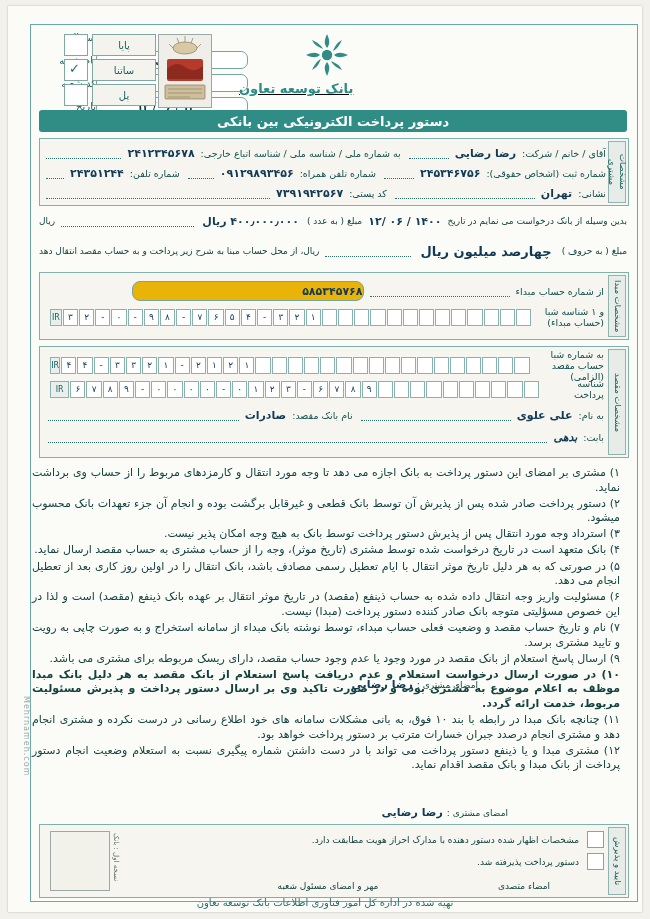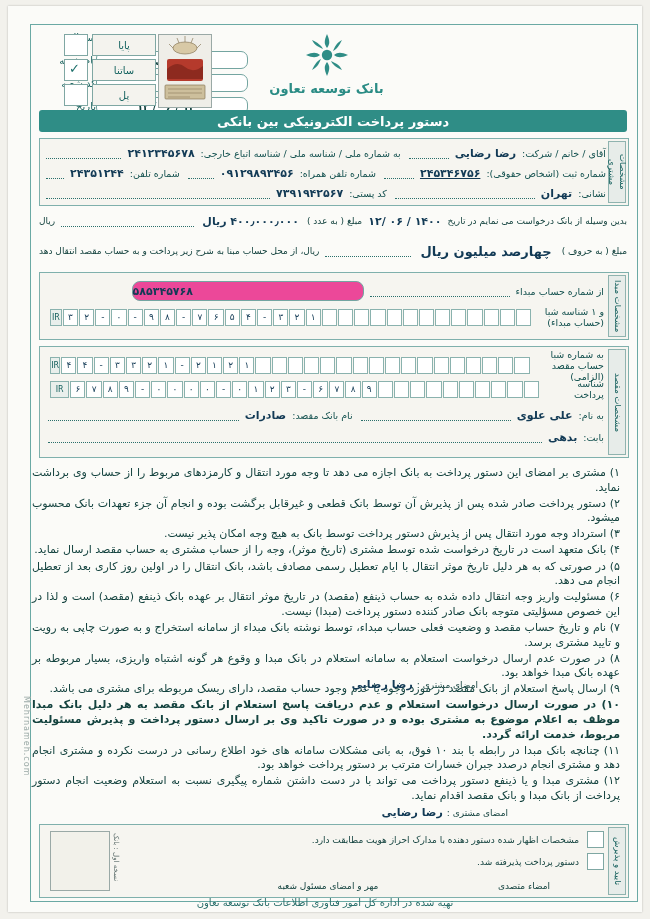--- a/index.html
+++ b/index.html
@@ -22,21 +22,22 @@
     box-shadow:0 0 2px rgba(0,0,0,.25);
   }
   .frame{
     position:absolute;left:22px;top:18px;width:606px;height:876px;
     border:1px solid #6aa9a4;
   }
 
   
   .hdr-logo{
     position:absolute;right:228px;top:26px;width:175px;height:78px;
-    text-align:center;
+    text-align:left;
+    text-decoration:underline;
   }
   .hdr-logo .mark{
     width:46px;height:46px;margin:0 auto 3px auto;
     position:relative;
   }
   .hdr-logo .bank-fa{
     font-size:13px;font-weight:bold;color:#2b8c85;letter-spacing:0;
   }
   .hdr-logo .bank-en{
     font-size:7px;color:#2b8c85;letter-spacing:1px;margin-top:20px;
@@ -239,21 +240,21 @@
       <span class="fld-label">آقای / خانم / شرکت:</span>
       <span class="val-ink" style="margin:0 6px;">رضا رضایی</span>
       <span style="flex:0 0 40px;border-bottom:1px dotted #2a6f6b;height:11px;"></span>
       <span class="fld-label" style="margin-right:8px;">به شماره ملی / شناسه ملی / شناسه اتباع خارجی:</span>
       <span class="val-ink" style="margin:0 6px;">۲۴۱۲۳۴۵۶۷۸</span>
       <span style="flex:1;border-bottom:1px dotted #2a6f6b;height:11px;"></span>
     </div>
 
     <div style="position:absolute;right:22px;top:25px;left:6px;height:18px;display:flex;align-items:center;">
       <span class="fld-label">شماره ثبت (اشخاص حقوقی):</span>
-      <span class="val-ink" style="margin:16px 6px;text-decoration:underline;">۲۴۵۳۴۶۷۵۶</span>
+      <span class="val-ink" style="margin:16px 6px;">۲۴۵۳۴۶۷۵۶</span>
       <span style="flex:0 0 30px;border-bottom:1px dotted #2a6f6b;height:11px;"></span>
       <span class="fld-label" style="margin-right:8px;">شماره تلفن همراه:</span>
       <span class="val-ink" style="margin:0 6px;">۰۹۱۲۹۸۹۳۴۵۶</span>
       <span style="flex:0 0 26px;border-bottom:1px dotted #2a6f6b;height:11px;"></span>
       <span class="fld-label" style="margin-right:8px;">شماره تلفن:</span>
       <span class="val-ink" style="margin:0 6px;">۲۴۳۵۱۲۴۴</span>
       <span style="flex:1;border-bottom:1px dotted #2a6f6b;height:11px;"></span>
     </div>
 
     <div style="position:absolute;right:22px;top:45px;left:6px;height:18px;display:flex;align-items:center;">
@@ -281,21 +282,21 @@
     <span style="flex:1;border-bottom:1px dotted #2a6f6b;height:11px;"></span>
     <span class="smalltxt" style="margin-right:6px;">ریال، از محل حساب مبنا به شرح زیر پرداخت و به حساب مقصد انتقال دهد</span>
   </div>
 
   <div class="sect" style="left:31px;top:266px;width:588px;height:66px;">
     <div class="sidetab" style="right:2px;top:2px;width:16px;height:60px;">مشخصات مبدا</div>
 
     <div style="position:absolute;right:24px;top:8px;left:8px;height:20px;display:flex;align-items:center;">
       <span class="fld-label">از شماره حساب مبداء</span>
       <span style="flex:0 0 140px;border-bottom:1px dotted #2a6f6b;height:11px;margin:0 6px;"></span>
-      <div style="width:230px;height:18px;border:1px solid #74a5a1;border-radius:8px;background:#ec4899;display:flex;align-items:center;justify-content:flex-end;">
+      <div style="width:230px;height:18px;border:1px solid #74a5a1;border-radius:8px;background:#eab308;display:flex;align-items:center;justify-content:flex-start;">
         <span class="val-ink">۵۸۵۳۴۵۷۶۸</span>
       </div>
       <span style="flex:1;"></span>
     </div>
 
     <div style="position:absolute;right:24px;top:34px;left:8px;height:20px;display:flex;align-items:center;">
       <span class="fld-label">و ١ شناسه شبا (حساب مبداء)</span>
       <div class="irrow" id="origin-iban-boxes" style="margin-right:8px;">
             <div class="irbox"></div>
             <div class="irbox"></div>
@@ -410,34 +411,33 @@
       <span class="fld-label">به نام:</span>
       <span class="val-ink" style="margin:0 6px;">علی علوی</span>
       <span style="flex:0 0 150px;border-bottom:1px dotted #2a6f6b;height:11px;"></span>
       <span class="fld-label" style="margin-right:8px;">نام بانک مقصد:</span>
       <span class="val-ink" style="margin:0 6px;">صادرات</span>
       <span style="flex:1;border-bottom:1px dotted #2a6f6b;height:11px;"></span>
     </div>
 
     <div style="position:absolute;right:24px;top:80px;left:8px;height:20px;display:flex;align-items:center;">
       <span class="fld-label">بابت:</span>
-      <span class="val-ink" style="margin:0 6px;">بدهی</span>
+      <span class="val-ink" style="margin:0 6px;font-style:italic;">بدهی</span>
       <span style="flex:1;border-bottom:1px dotted #2a6f6b;height:11px;"></span>
     </div>
   </div>
 
   <div class="terms" id="terms-list">
         <div class="term">۱) مشتری بر امضای این دستور پرداخت به بانک اجازه می دهد تا وجه مورد انتقال و کارمزدهای مربوط را از حساب وی برداشت نماید.</div>
         <div class="term">۲) دستور پرداخت صادر شده پس از پذیرش آن توسط بانک قطعی و غیرقابل برگشت بوده و انجام آن جزء تعهدات بانک محسوب میشود.</div>
         <div class="term">۳) استرداد وجه مورد انتقال پس از پذیرش دستور پرداخت توسط بانک به هیچ وجه امکان پذیر نیست.</div>
         <div class="term">۴) بانک متعهد است در تاریخ درخواست شده توسط مشتری (تاریخ موثر)، وجه را از حساب مشتری به حساب مقصد ارسال نماید.</div>
         <div class="term">۵) در صورتی که به هر دلیل تاریخ موثر انتقال با ایام تعطیل رسمی مصادف باشد، بانک انتقال را در اولین روز کاری بعد از تعطیل انجام می دهد.</div>
         <div class="term">۶) مسئولیت واریز وجه انتقال داده شده به حساب ذینفع (مقصد) در تاریخ موثر انتقال بر عهده بانک ذینفع (مقصد) است و لذا در این خصوص مسؤلیتی متوجه بانک صادر کننده دستور پرداخت (مبدا) نیست.</div>
         <div class="term">۷) نام و تاریخ حساب مقصد و وضعیت فعلی حساب مبداء، توسط نوشته بانک مبداء از سامانه استخراج و به صورت چاپی به رویت و تایید مشتری برسد.</div>
-        <div class="term">۸) در صورت عدم ارسال درخواست استعلام به سامانه استعلام در بانک مبدا و وقوع هر گونه اشتباه واریزی، بسیار مربوطه بر عهده بانک مبدا خواهد بود.</div>
         <div class="term">۹) ارسال پاسخ استعلام از بانک مقصد در مورد وجود یا عدم وجود حساب مقصد، دارای ریسک مربوطه برای مشتری می باشد.</div>
         <div class="term bold">۱۰) در صورت ارسال درخواست استعلام و عدم دریافت پاسخ استعلام از بانک مقصد به هر دلیل بانک مبدا موظف به اعلام موضوع به مشتری بوده و در صورت تاکید وی بر ارسال دستور پرداخت و پذیرش مسئولیت مربوط، خدمت ارائه گردد.</div>
         <div class="term">۱۱) چنانچه بانک مبدا در رابطه با بند ۱۰ فوق، به بانی مشکلات سامانه های خود اطلاع رسانی در درست نکرده و مشتری انجام دهد و مشتری انجام درصدد جبران خسارات مترتب بر دستور پرداخت خواهد بود.</div>
         <div class="term">۱۲) مشتری مبدا و یا ذینفع دستور پرداخت می تواند با در دست داشتن شماره پیگیری نسبت به استعلام وضعیت انجام دستور پرداخت از بانک مبدا و بانک مقصد اقدام نماید.</div>
       </div>
 
   <div style="position:absolute;left:300px;top:672px;width:170px;display:flex;align-items:center;justify-content:flex-start;">
     <span class="smalltxt">امضای مشتری :</span>
     <span class="val-ink" style="margin-right:4px;">رضا رضایی</span>
   </div>

